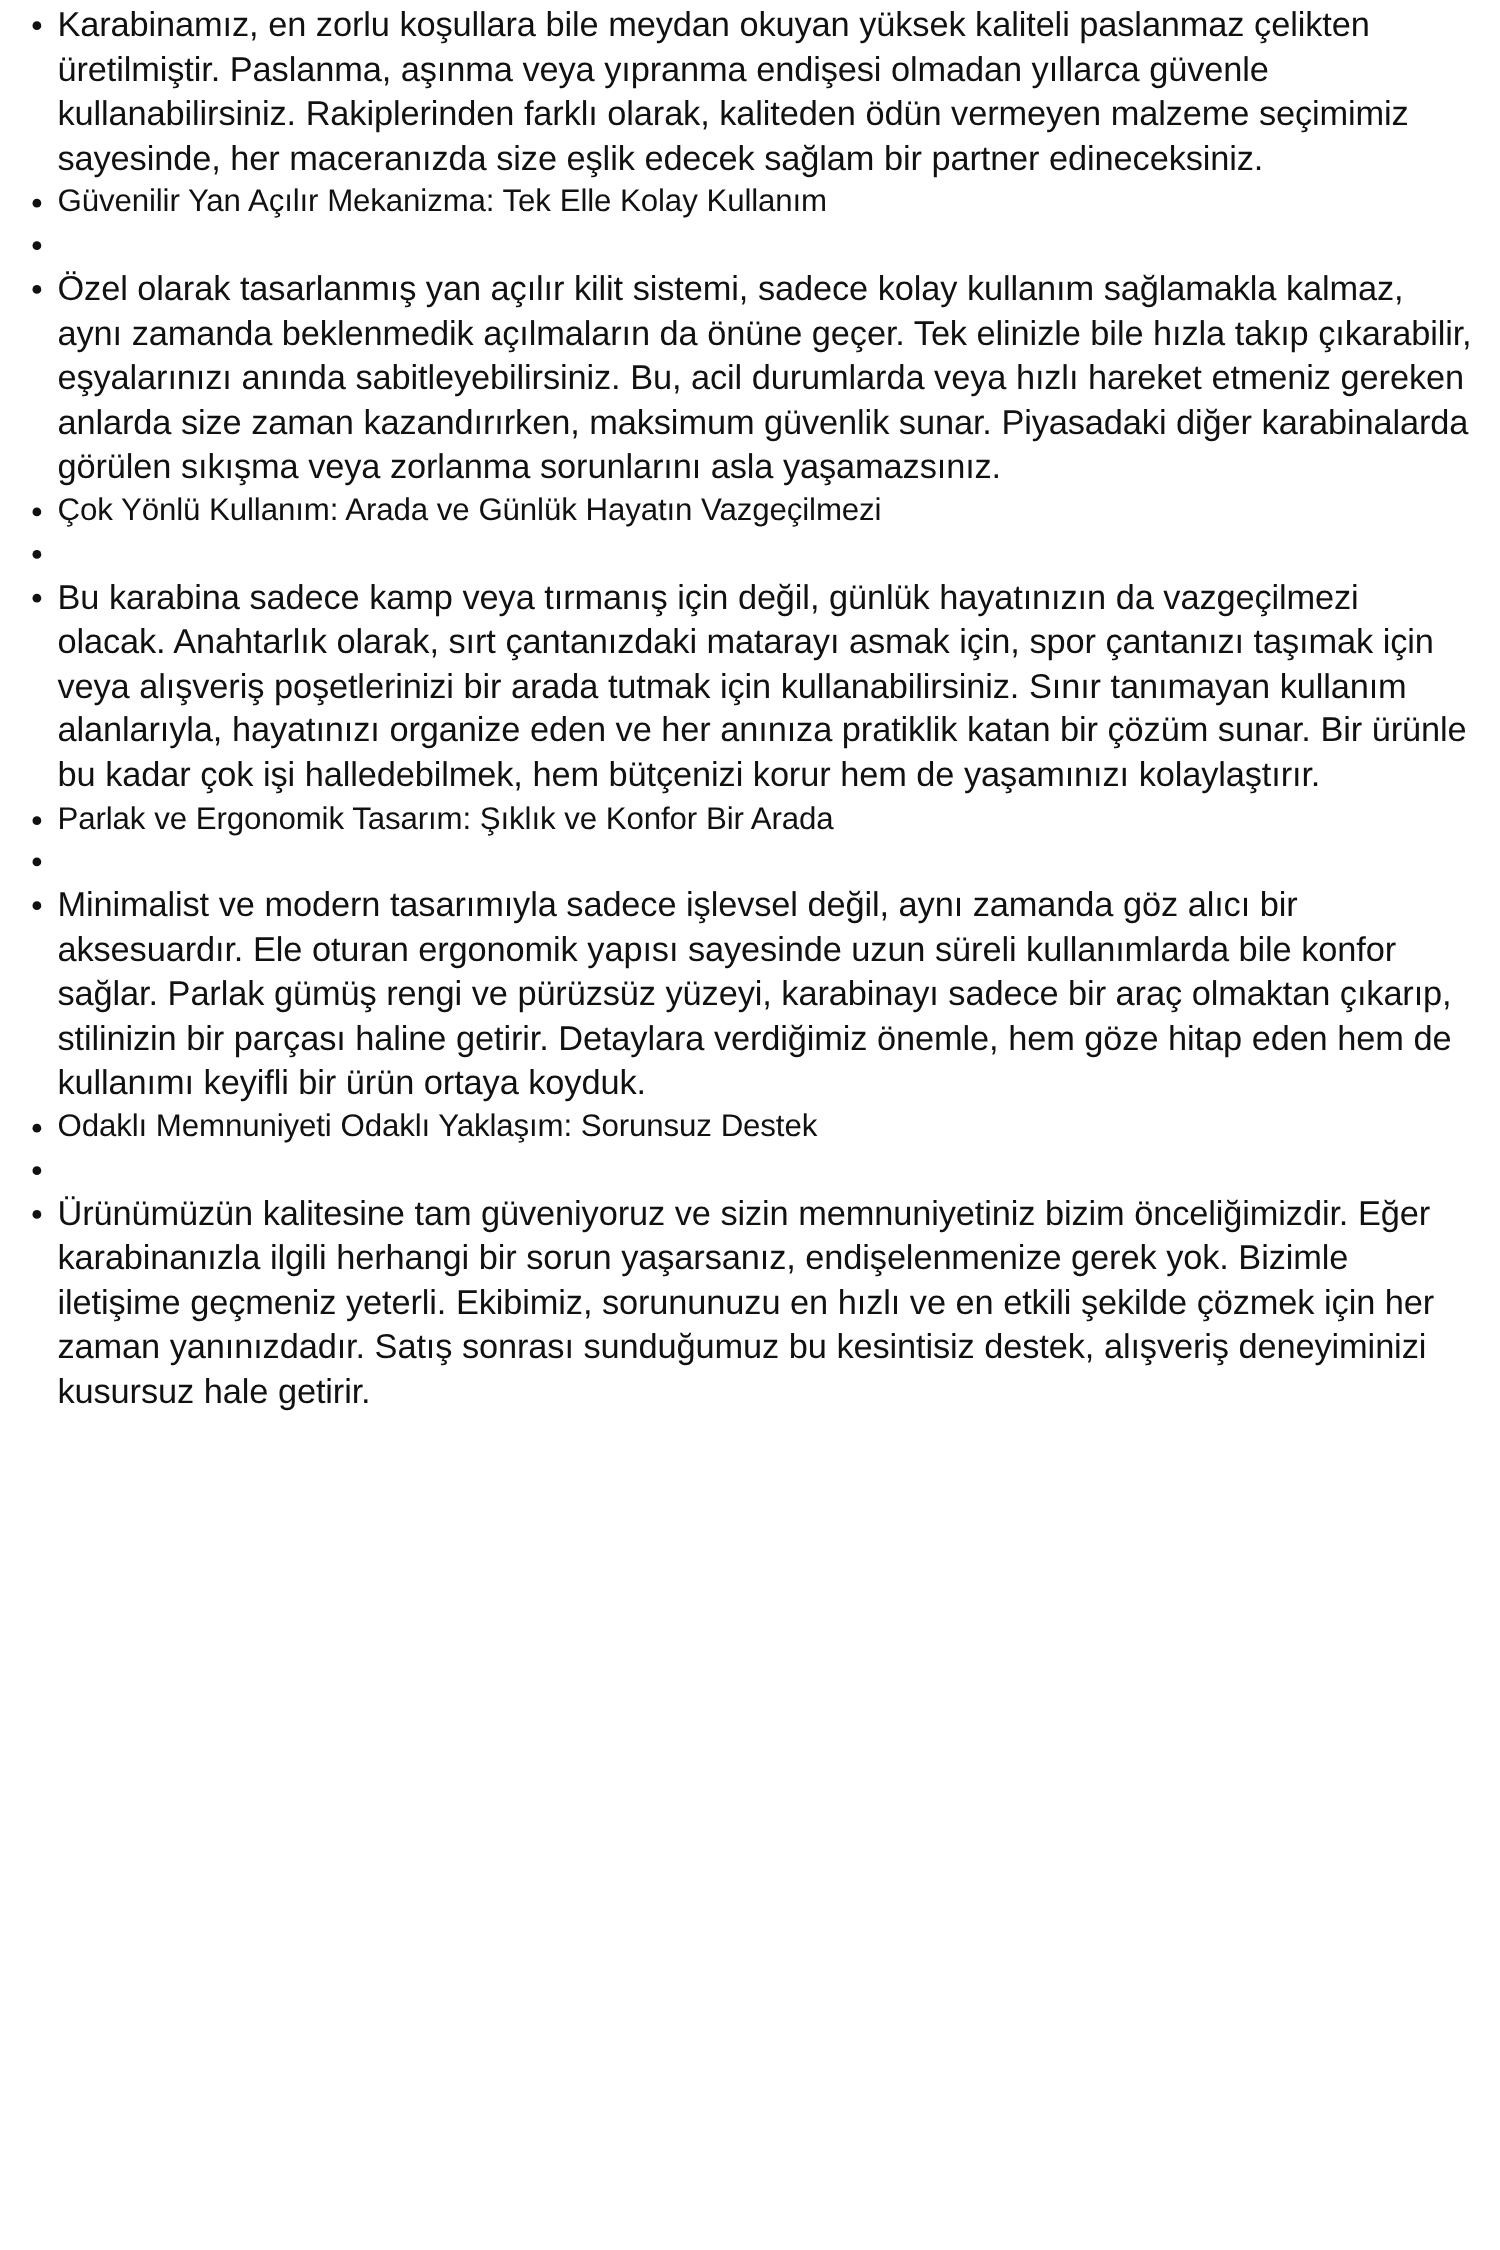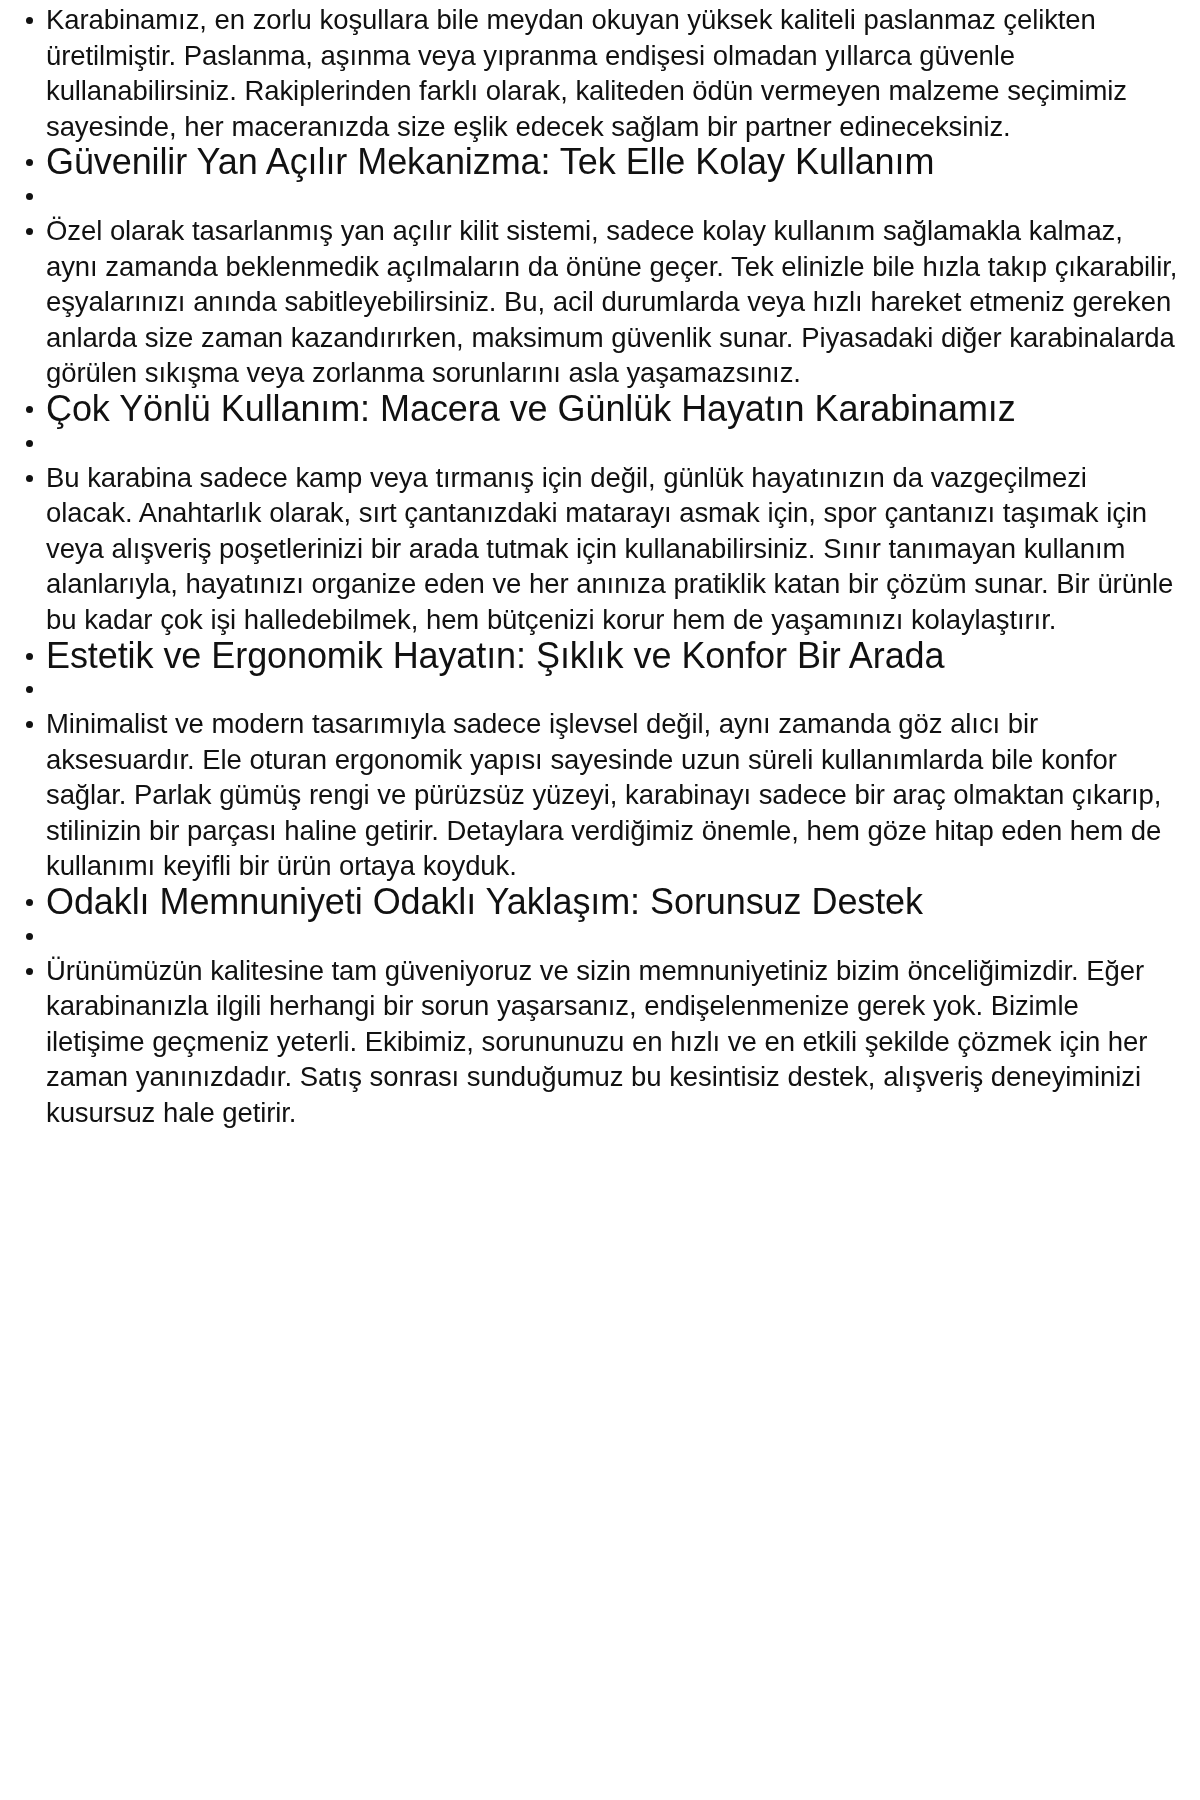--- a/index.html
+++ b/index.html
@@ -45,21 +45,21 @@
     content: "";
     position: absolute;
     left: 26px;
     top: 15px;
     width: 7px;
     height: 7px;
     background: #111111;
     border-radius: 50%;
   }
   li.heading-item {
-    font-size: 36px;
+    font-size: 25px;
     line-height: 35.6px;
   }
   li.spacer-item {
     height: 33px;
     line-height: 33px;
     font-size: 27.5px;
   }
   li.spacer-item::before {
     top: 13px;
   }
@@ -83,30 +83,30 @@
         <li class="bullet-item heading-item">
           <span class="txt">Güvenilir Yan Açılır Mekanizma: Tek Elle Kolay Kullanım</span>
         </li>
         <li class="bullet-item spacer-item">
           <span class="txt"></span>
         </li>
         <li class="bullet-item para-item">
           <span class="txt">Özel olarak tasarlanmış yan açılır kilit sistemi, sadece kolay kullanım sağlamakla kalmaz, aynı zamanda beklenmedik açılmaların da önüne geçer. Tek elinizle bile hızla takıp çıkarabilir, eşyalarınızı anında sabitleyebilirsiniz. Bu, acil durumlarda veya hızlı hareket etmeniz gereken anlarda size zaman kazandırırken, maksimum güvenlik sunar. Piyasadaki diğer karabinalarda görülen sıkışma veya zorlanma sorunlarını asla yaşamazsınız.</span>
         </li>
         <li class="bullet-item heading-item">
-          <span class="txt">Çok Yönlü Kullanım: Macera ve Günlük Hayatın Karabinamız</span>
+          <span class="txt">Çok Yönlü Kullanım: Arada ve Günlük Hayatın Vazgeçilmezi</span>
         </li>
         <li class="bullet-item spacer-item">
           <span class="txt"></span>
         </li>
         <li class="bullet-item para-item">
           <span class="txt">Bu karabina sadece kamp veya tırmanış için değil, günlük hayatınızın da vazgeçilmezi olacak. Anahtarlık olarak, sırt çantanızdaki matarayı asmak için, spor çantanızı taşımak için veya alışveriş poşetlerinizi bir arada tutmak için kullanabilirsiniz. Sınır tanımayan kullanım alanlarıyla, hayatınızı organize eden ve her anınıza pratiklik katan bir çözüm sunar. Bir ürünle bu kadar çok işi halledebilmek, hem bütçenizi korur hem de yaşamınızı kolaylaştırır.</span>
         </li>
         <li class="bullet-item heading-item">
-          <span class="txt">Estetik ve Ergonomik Hayatın: Şıklık ve Konfor Bir Arada</span>
+          <span class="txt">Parlak ve Ergonomik Tasarım: Şıklık ve Konfor Bir Arada</span>
         </li>
         <li class="bullet-item spacer-item">
           <span class="txt"></span>
         </li>
         <li class="bullet-item para-item">
           <span class="txt">Minimalist ve modern tasarımıyla sadece işlevsel değil, aynı zamanda göz alıcı bir aksesuardır. Ele oturan ergonomik yapısı sayesinde uzun süreli kullanımlarda bile konfor sağlar. Parlak gümüş rengi ve pürüzsüz yüzeyi, karabinayı sadece bir araç olmaktan çıkarıp, stilinizin bir parçası haline getirir. Detaylara verdiğimiz önemle, hem göze hitap eden hem de kullanımı keyifli bir ürün ortaya koyduk.</span>
         </li>
         <li class="bullet-item heading-item">
           <span class="txt">Odaklı Memnuniyeti Odaklı Yaklaşım: Sorunsuz Destek</span>
         </li>

